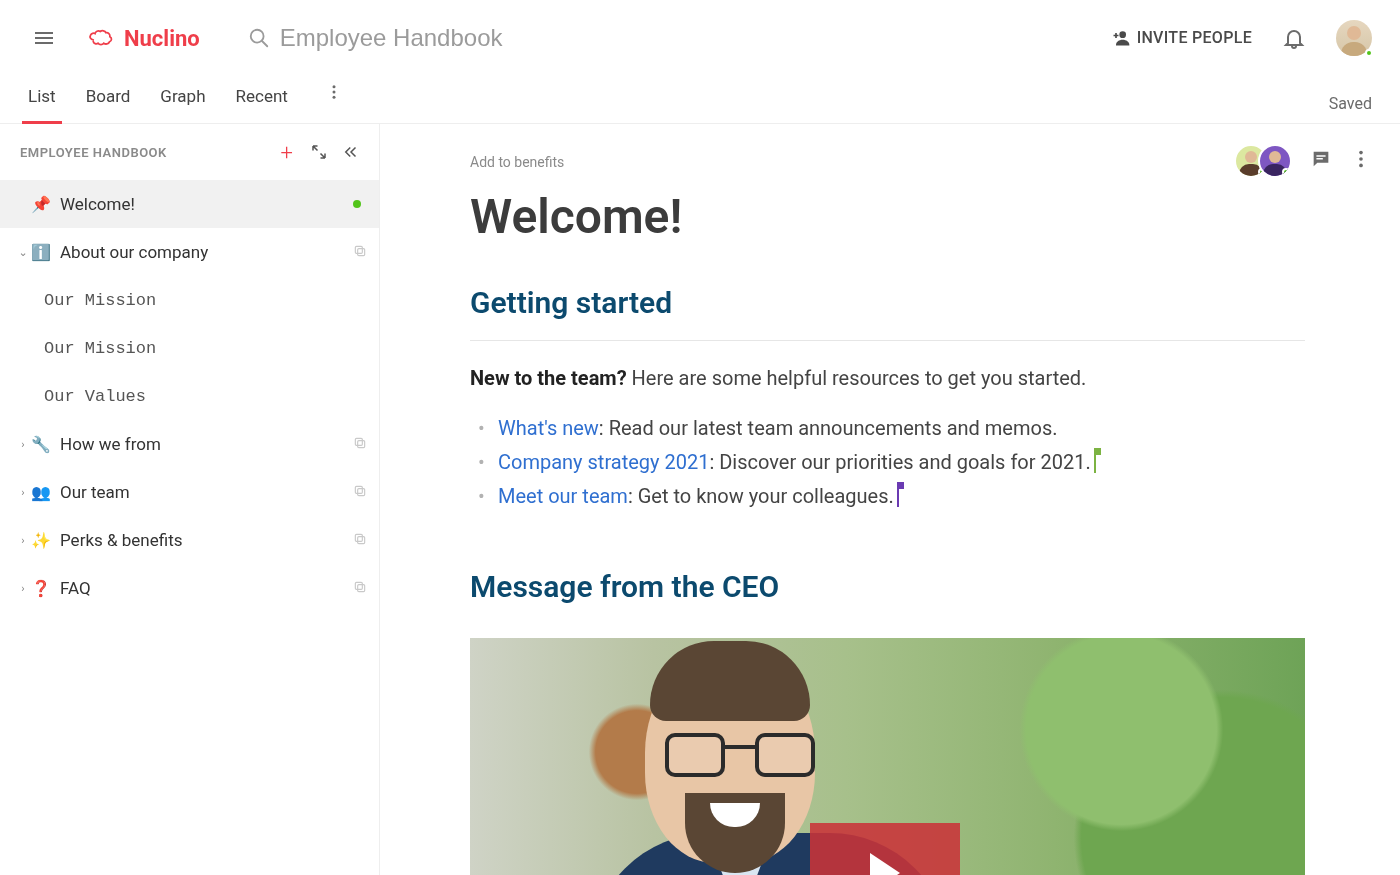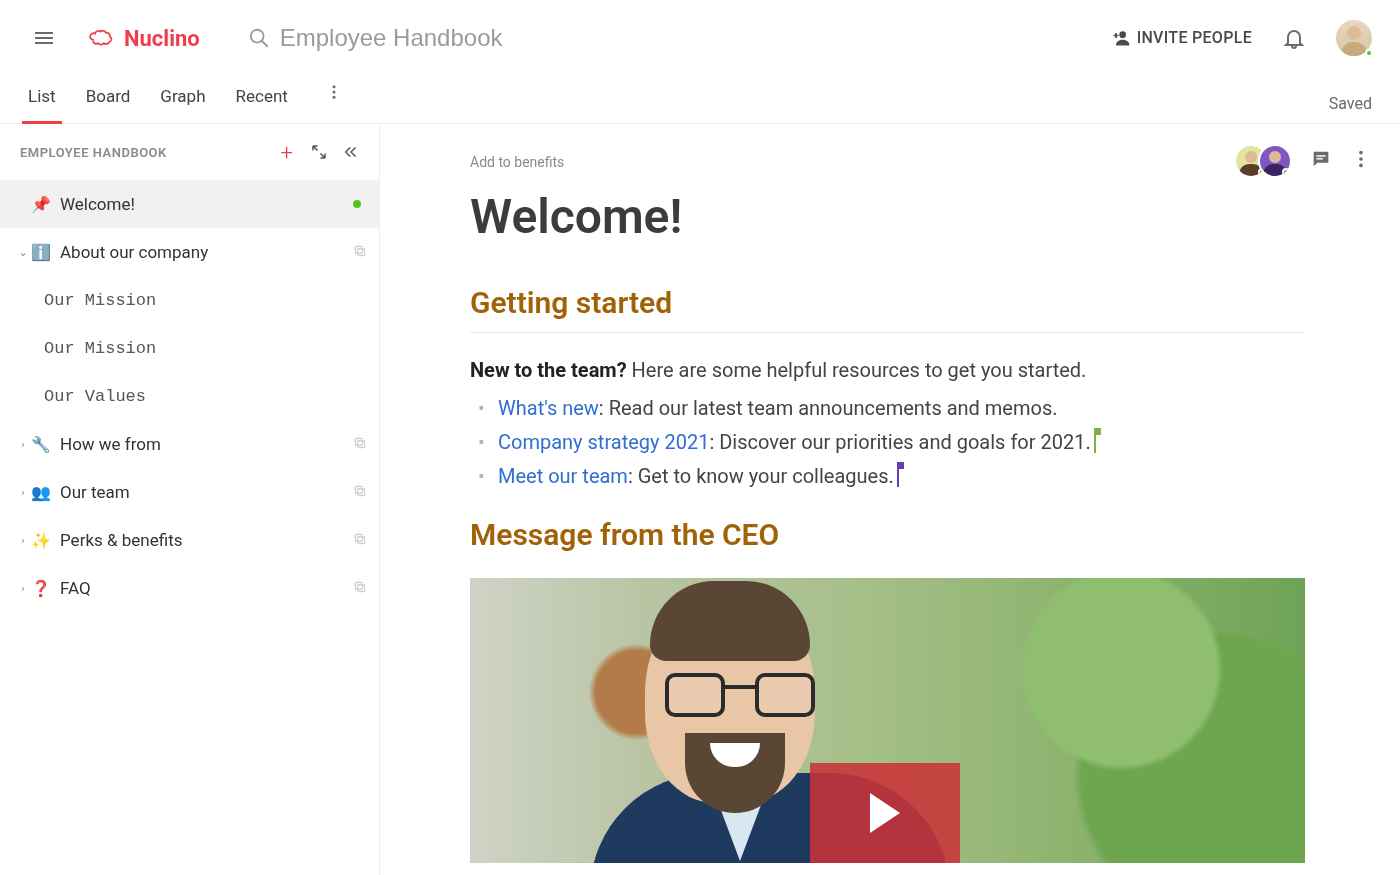--- a/index.html
+++ b/index.html
@@ -116,26 +116,26 @@
   .tb-icon svg{ width:22px;height:22px;}
 
   .doc{
     padding: 30px 0 0 0;
     margin-left: 90px;
     width: 835px;
   }
   .add-cluster{ font-size:14px; color:#8a8a8a; margin-bottom:18px; cursor:pointer;}
   .doc h1{ font-size:48px; font-weight:600; color:#3c3c3c; margin-bottom:40px;}
   .doc h2{
-    font-size:30px; font-weight:600; color:#a16207;
-    border-bottom:1px solid #e6e6e6; padding-bottom:12px; margin-bottom:22px;
-  }
-  .doc p{ font-size:20px; color:#444; line-height:1.5; margin-bottom:6px;}
+    font-size:30px; font-weight:600; color:#0c4a6e;
+    border-bottom:1px solid #e6e6e6; padding-bottom:20px; margin-bottom:22px;
+  }
+  .doc p{ font-size:20px; color:#444; line-height:1.5; margin-bottom:18px;}
   .doc p strong{ color:#222;}
-  .doc ul{ list-style:none; margin-bottom:24px;}
+  .doc ul{ list-style:none; margin-bottom:56px;}
   .doc ul li{
     font-size:20px; color:#444; line-height:1.7; padding-left:28px; position:relative;
   }
   .doc ul li::before{
     content:"•"; position:absolute; left:8px; color:#b2b2b2;
   }
   .doc a{ color:#2f6fd0; text-decoration:none; cursor:pointer;}
   .cursor-flag{
     display:inline-block; width:2px; height:22px; vertical-align:middle; margin-left:3px; position:relative; top:-2px;
   }

